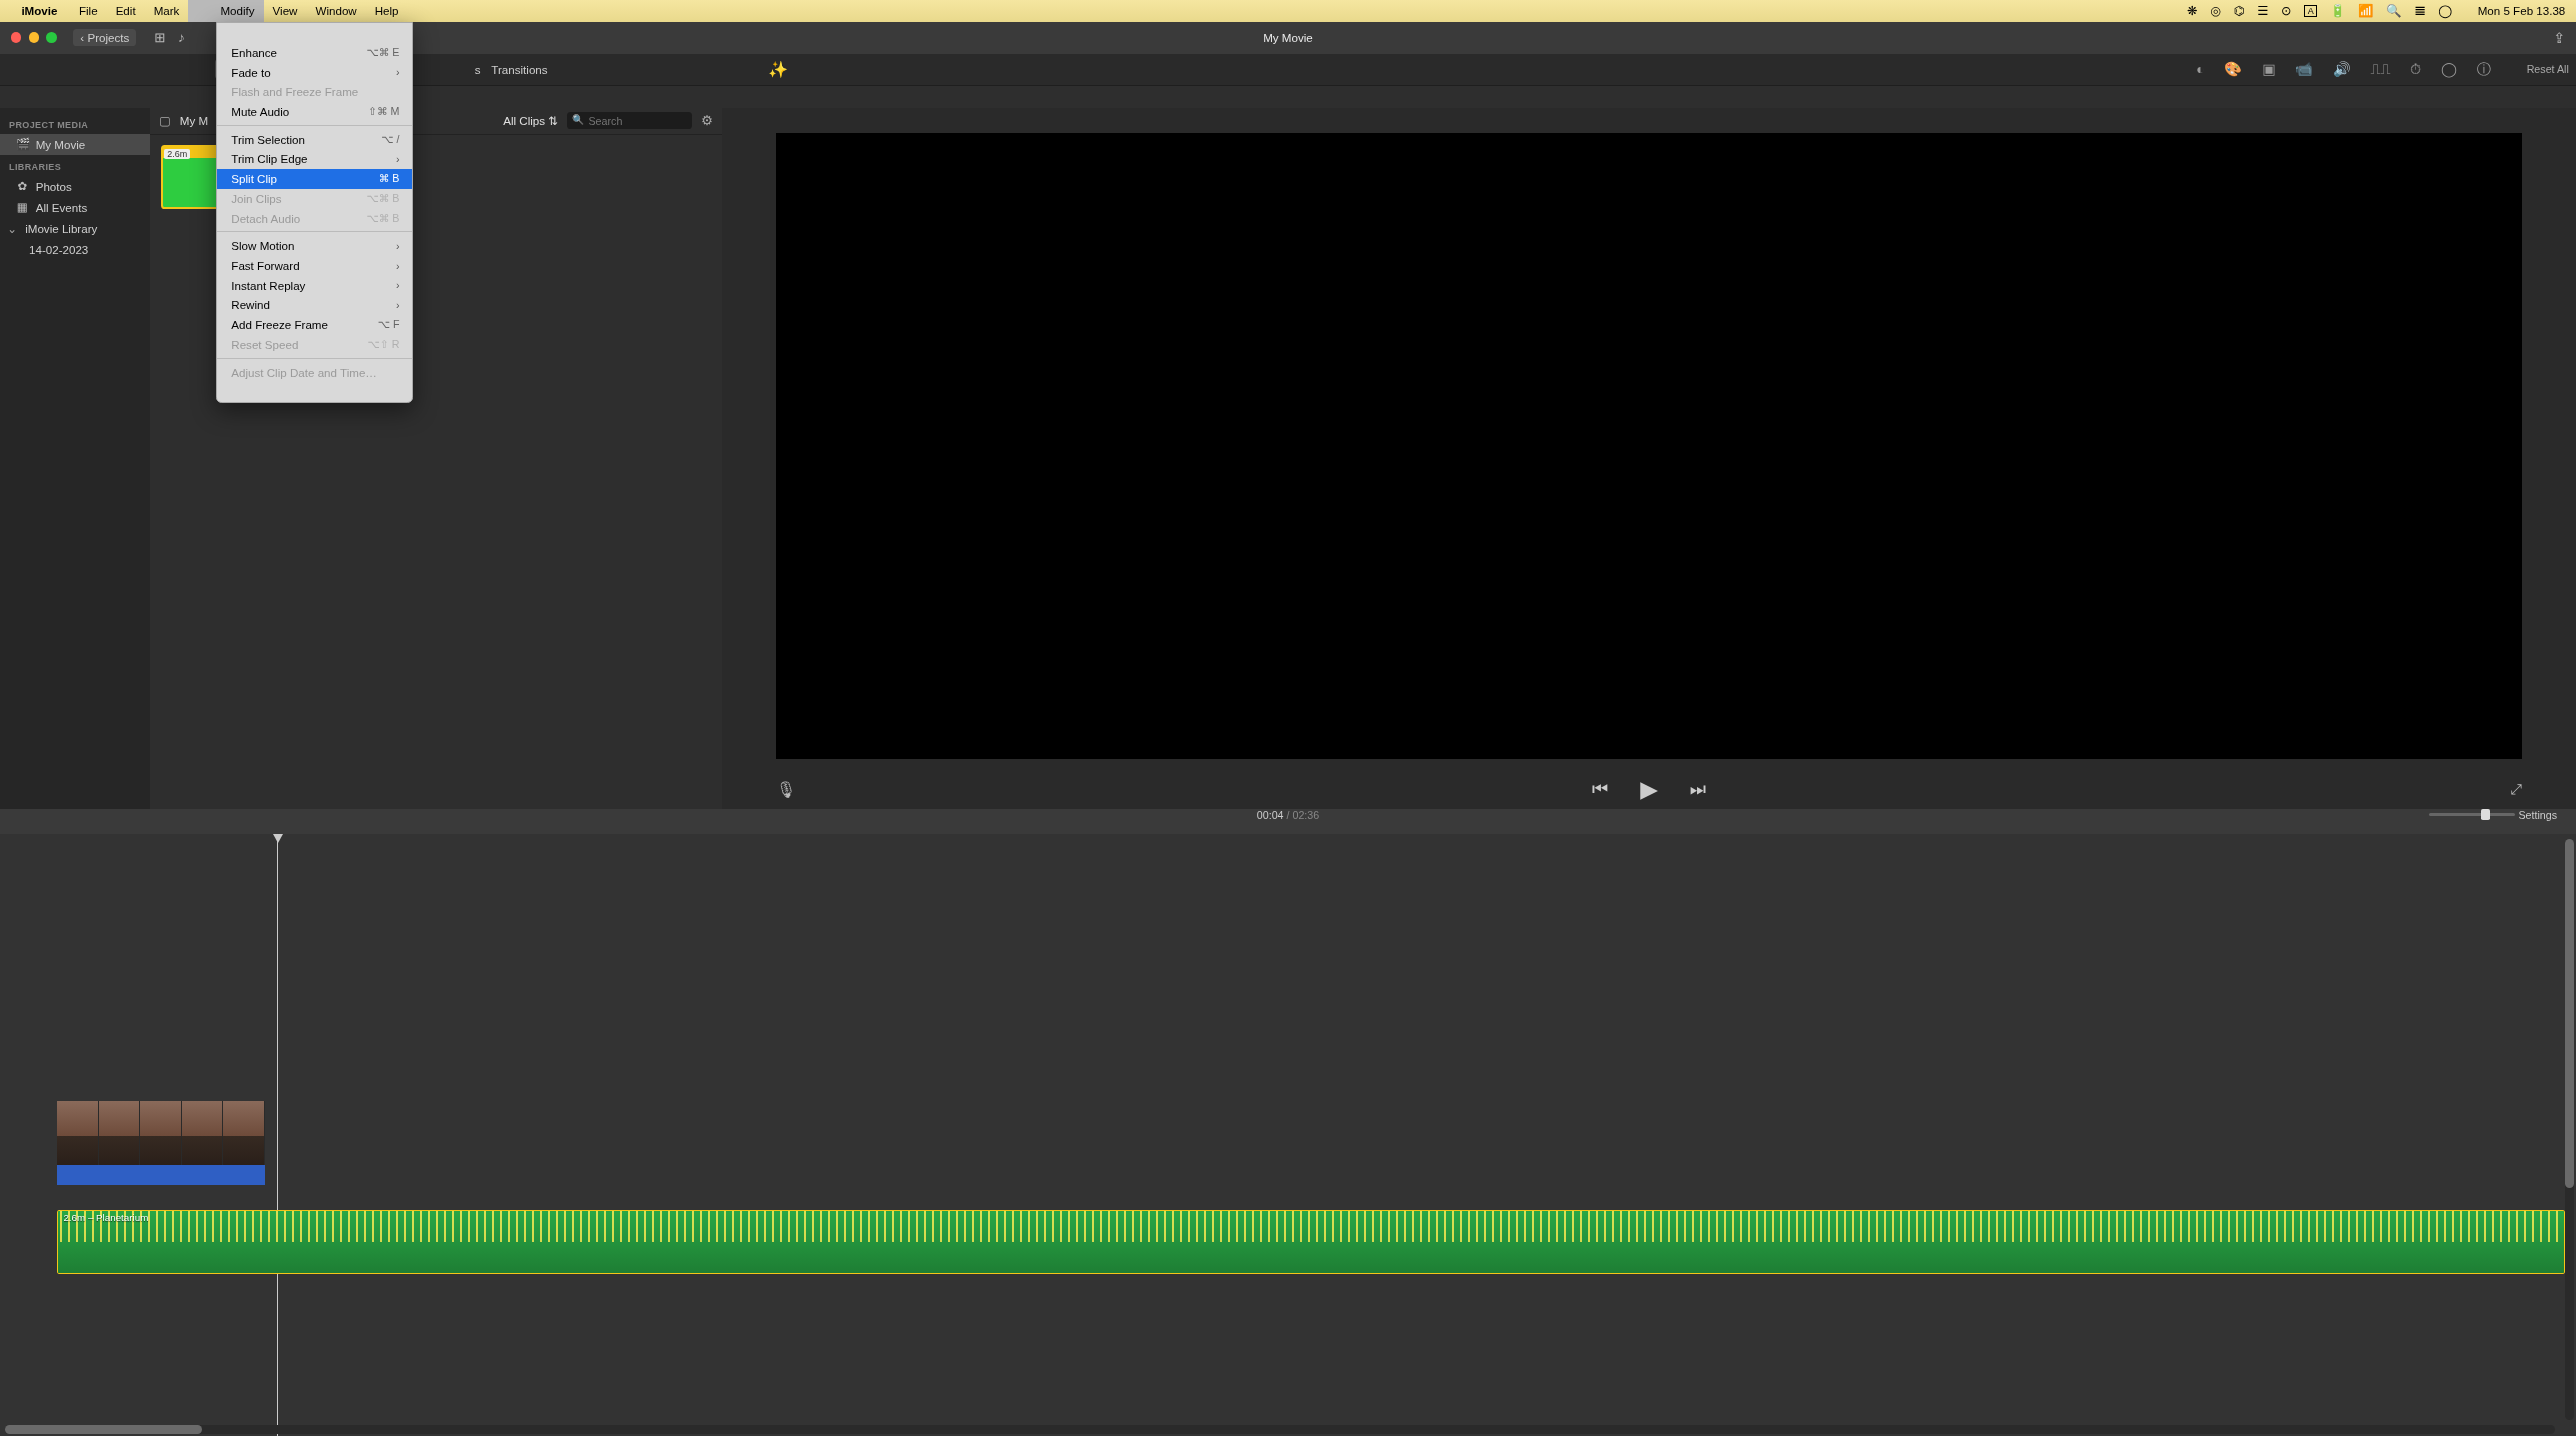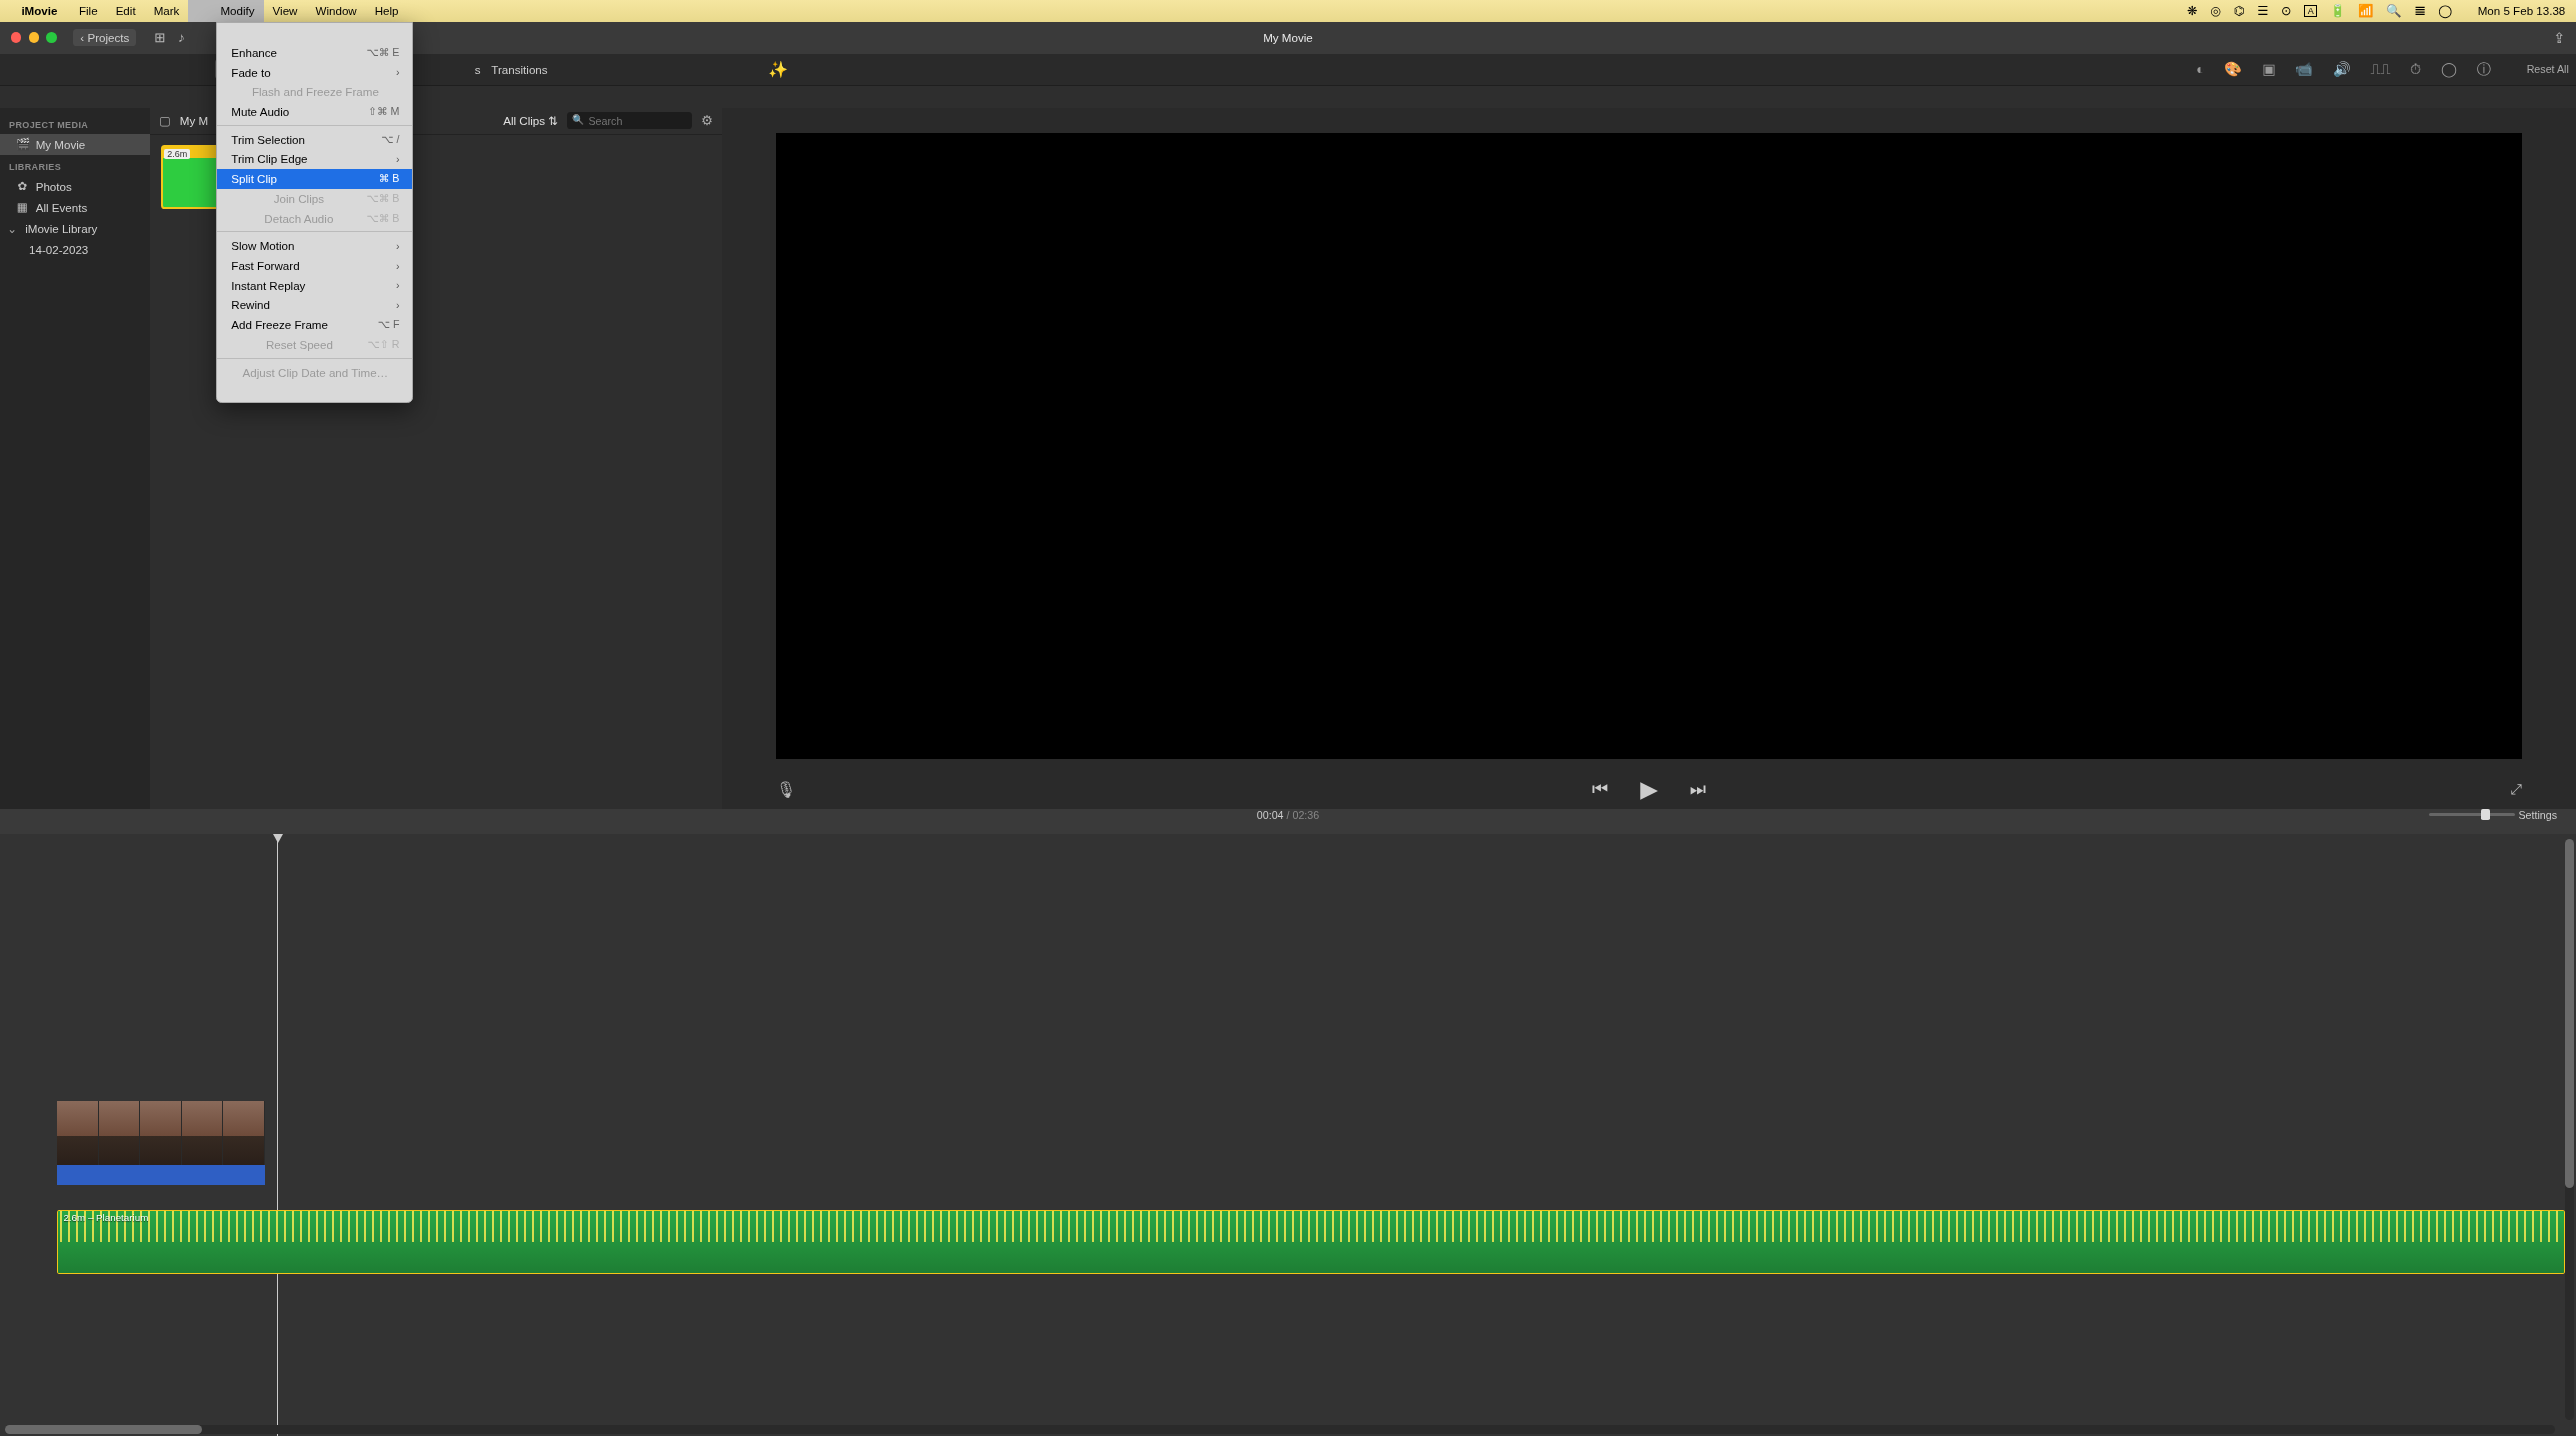--- a/index.html
+++ b/index.html
@@ -109,21 +109,21 @@
 }
 .dropdown-menu .row {
   display: flex; align-items: center; height: 19.7px;
   padding: 0 12.5px 0 14.3px;
 }
 .dropdown-menu .row .label { flex: 1; }
 .dropdown-menu .row .shortcut { color: #666; font-size: 10.7px; }
 .dropdown-menu .row .sub { color: #555; font-size: 10.7px; }
 .dropdown-menu .row.highlight { background: #1f6fe5; color: #fff; }
 .dropdown-menu .row.highlight .shortcut { color: #fff; }
-.dropdown-menu .row.disabled { color: #9a9a9a; text-align: center; }
+.dropdown-menu .row.disabled { color: #9a9a9a; }
 .dropdown-menu .row.disabled .shortcut { color: #b0b0b0; }
 .dropdown-menu hr { border: none; border-top: 0.9px solid #bbb; margin: 3.6px 0; }
 
 
 .timeline-bar {
   position: absolute; top: 787px; left:0; right:0; height: 25px;
   background: #3a3a3a; display:flex; align-items:flex-start; color:#ccc; font-size:10.7px;
   padding: 0 19px;
 }
 .timeline-bar .time { position:absolute; left:50%; transform:translateX(-50%);}

